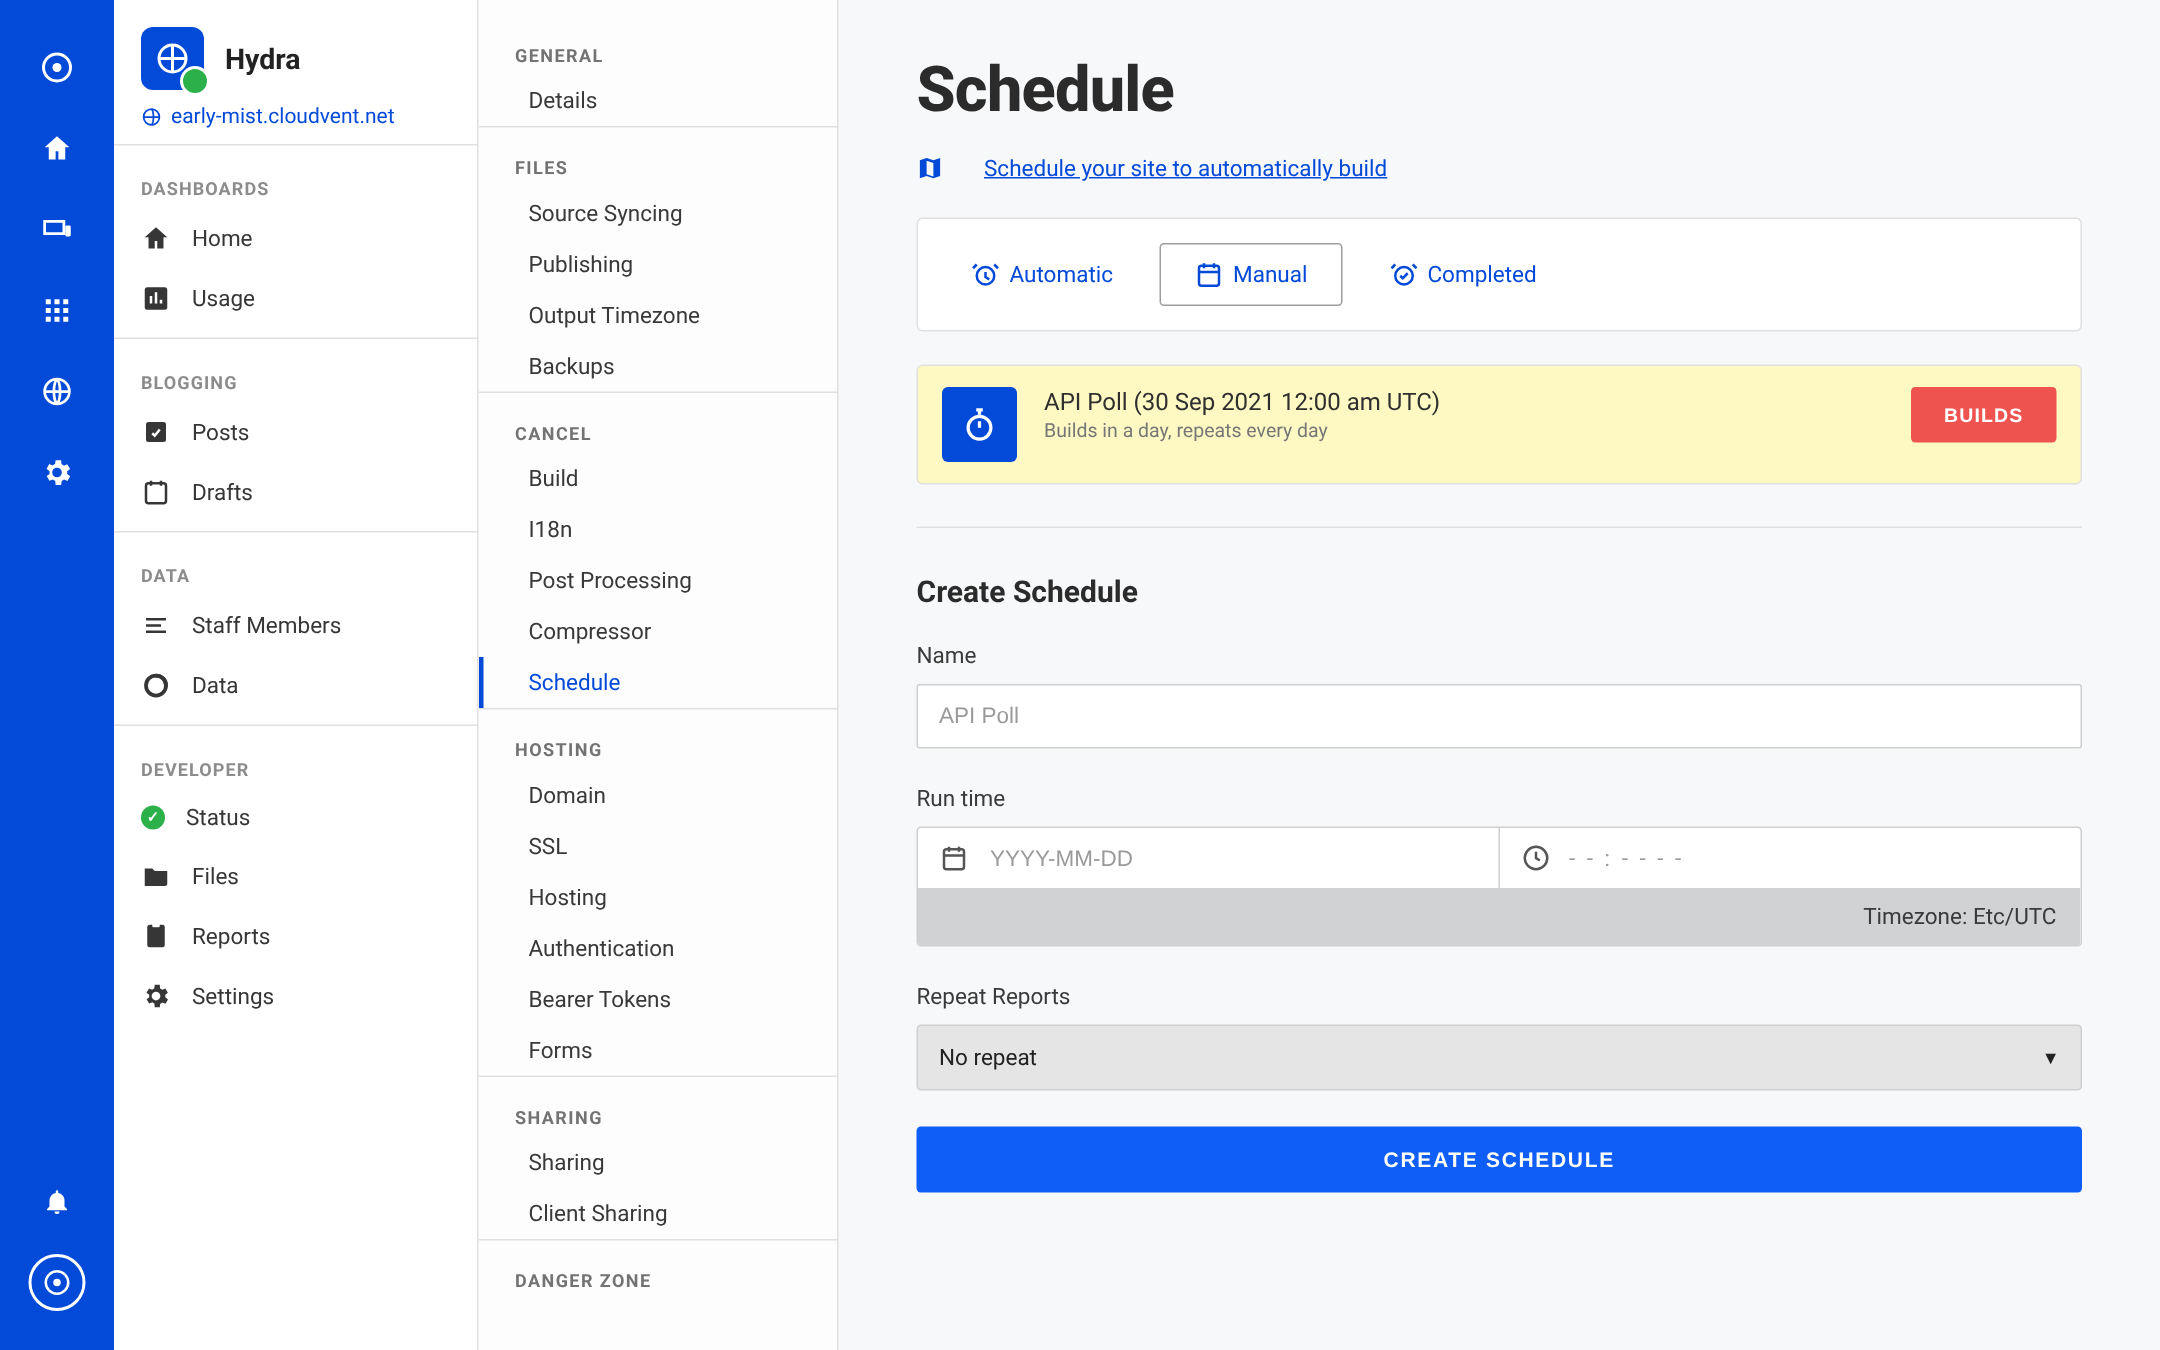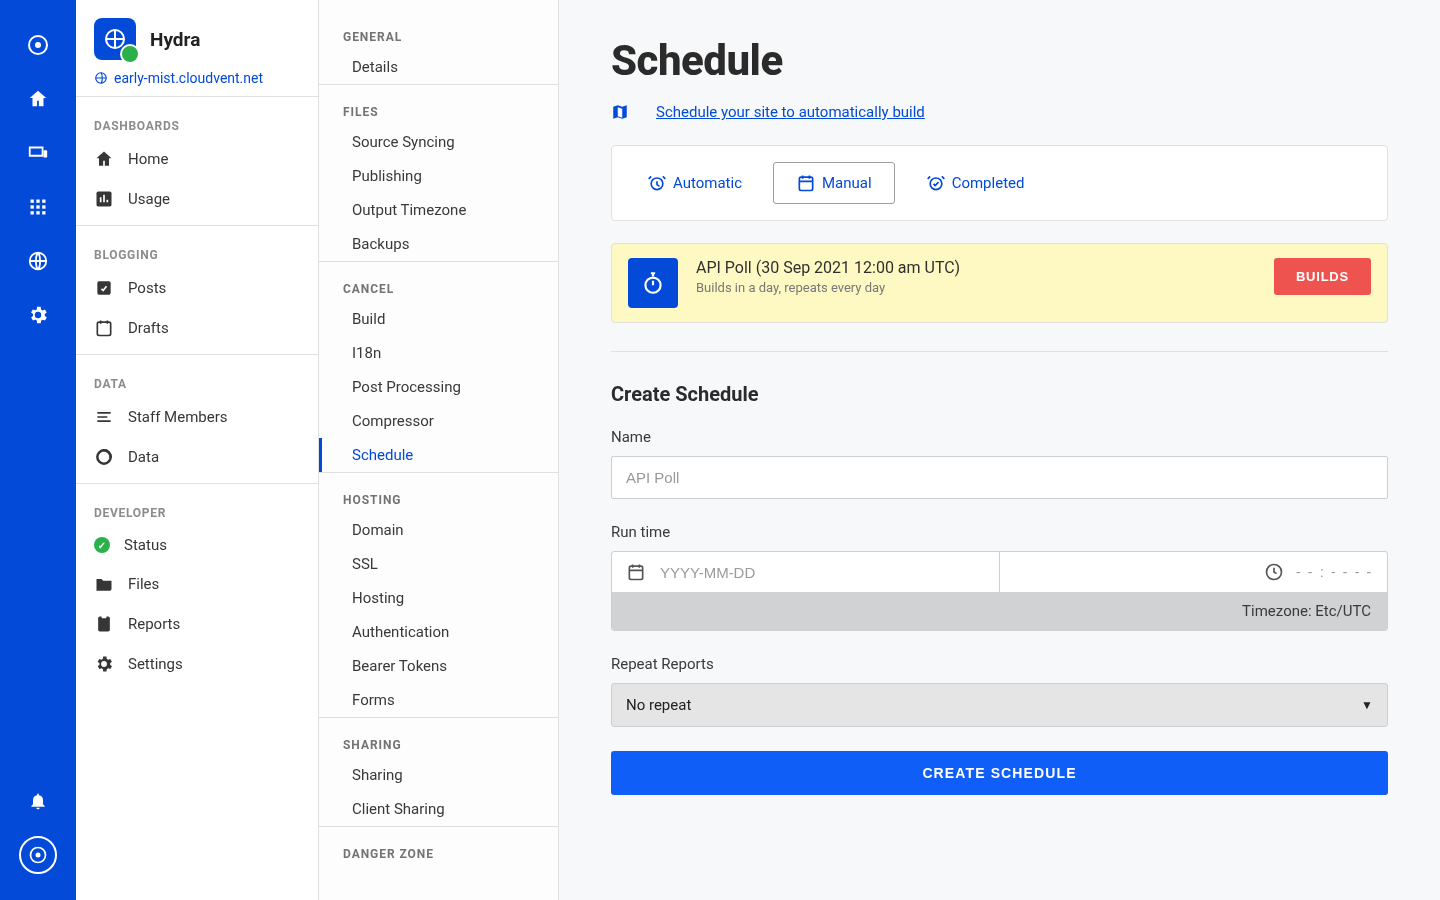--- a/index.html
+++ b/index.html
@@ -170,21 +170,21 @@
   .field label{display:block;font-size:15px;color:#3a3a3a;margin-bottom:10px;}
   .input{
     width:100%;border:1px solid #cfcfcf;border-radius:2px;
     padding:12px 14px;font-size:15px;color:#333;background:#fff;
   }
   .input::placeholder{color:#9a9a9a;}
 
   .runtime-wrap{border:1px solid #cfcfcf;border-radius:3px;overflow:hidden;background:#fff;}
   .runtime-row{display:flex;}
   .runtime-cell{
-    flex:1;display:flex;align-items:center;gap:12px;padding:10px 14px;justify-content:flex-end;
+    flex:1;display:flex;align-items:center;gap:12px;padding:10px 14px;
   }
   .runtime-cell + .runtime-cell{border-left:1px solid #cfcfcf;flex:1;}
   .runtime-cell svg{width:20px;height:20px;fill:#555;}
   .runtime-cell input{border:none;outline:none;font-size:15px;flex:1;color:#333;}
   .runtime-cell input::placeholder{color:#9a9a9a;}
   .runtime-cell .timeplaceholder{color:#9a9a9a;letter-spacing:2px;}
   .tz-bar{
     background:var(--gray-bg);padding:10px 16px;text-align:right;font-size:15px;color:#3a3a3a;
   }
 

